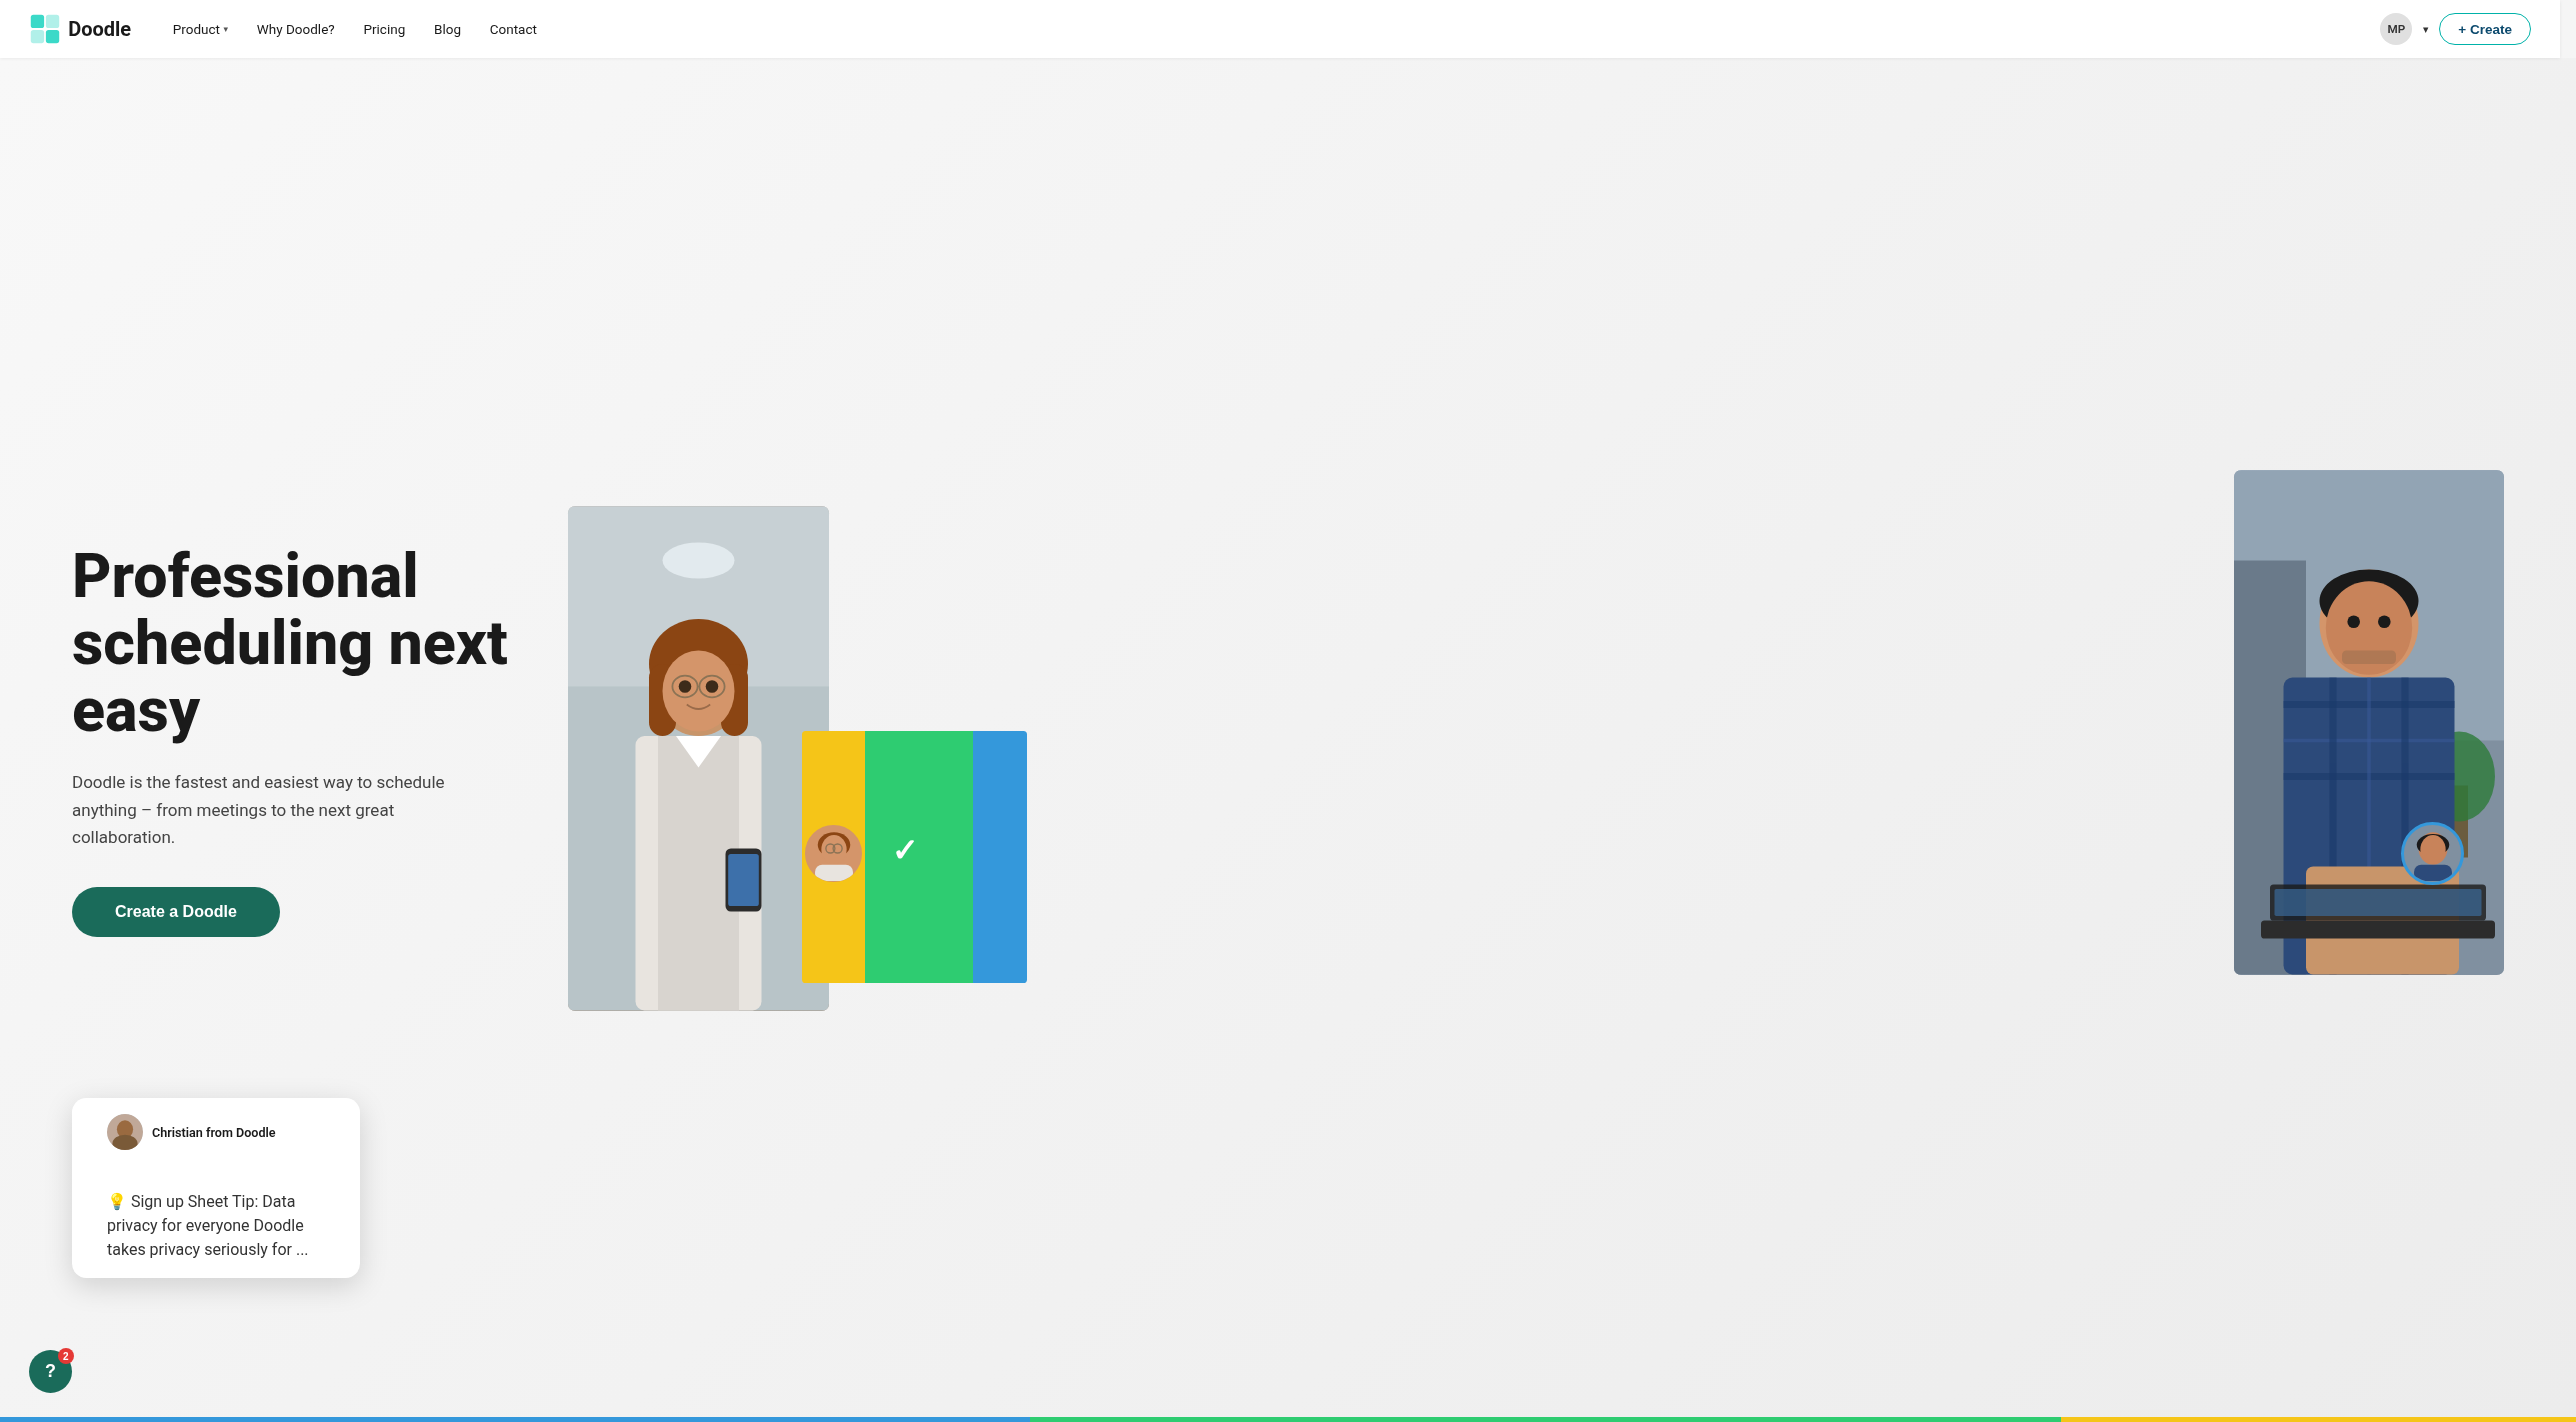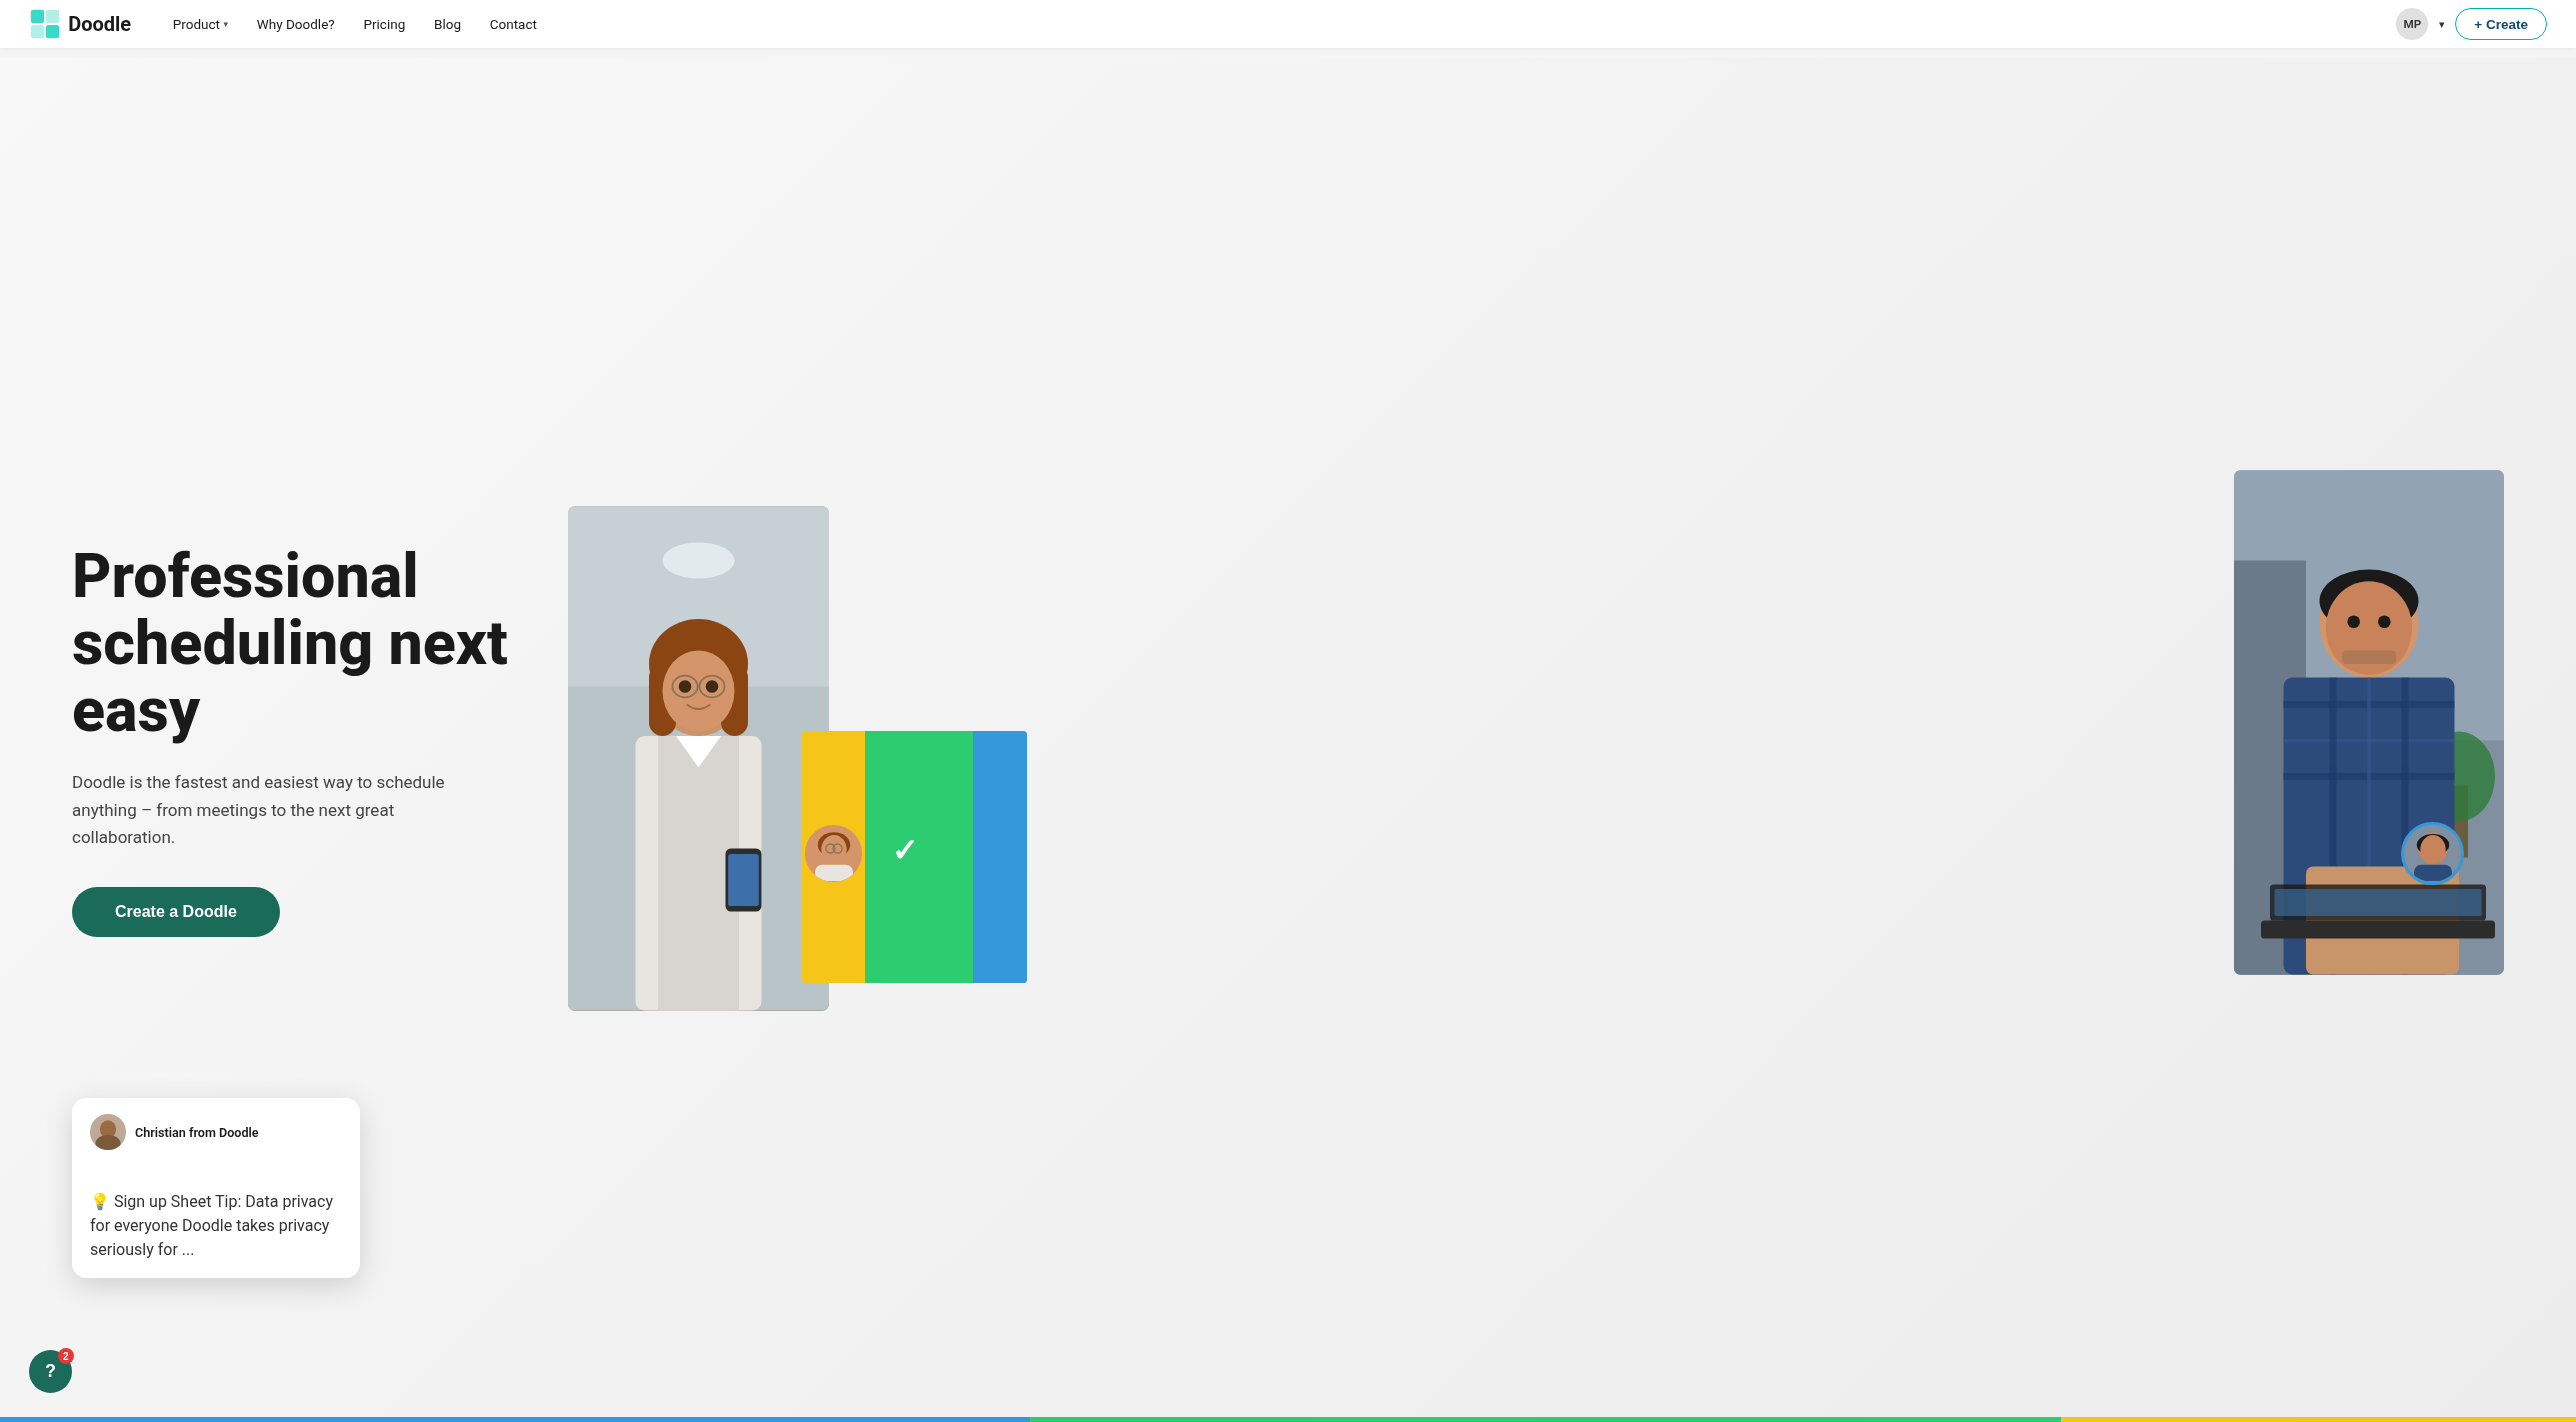--- a/index.html
+++ b/index.html
@@ -8,22 +8,22 @@
       font-family: -apple-system, BlinkMacSystemFont, 'Segoe UI', Roboto, sans-serif;
       background: #f5f5f5;
       overflow-x: hidden;
       width: 100%;
       min-height: 100vh;
     }
 
     
     nav {
       position: fixed;
-      top: 0; left: 0; right: 0;
-      height: 48px;
+      top: 0; left: 0; right: 16px;
+      height: 58px;
       background: #fff;
       display: flex;
       align-items: center;
       padding: 0 29px;
       z-index: 100;
       box-shadow: 0 0.9px 3.6px rgba(0,0,0,0.08);
     }
 
     .nav-logo {
       display: flex;
@@ -158,21 +158,21 @@
     }
 
     
     .chat-popup {
       position: absolute;
       bottom: 144px;
       left: 72px;
       background: #fff;
       border-radius: 14.4px;
       box-shadow: 0 7.2px 29px rgba(0,0,0,0.15);
-      padding: 16px 18px;
+      padding: 16px 35px;
       max-width: 288px;
       z-index: 10;
     }
 
     .chat-popup-header {
       display: flex;
       align-items: center;
       gap: 9px;
       margin-bottom: 9px;
     }

